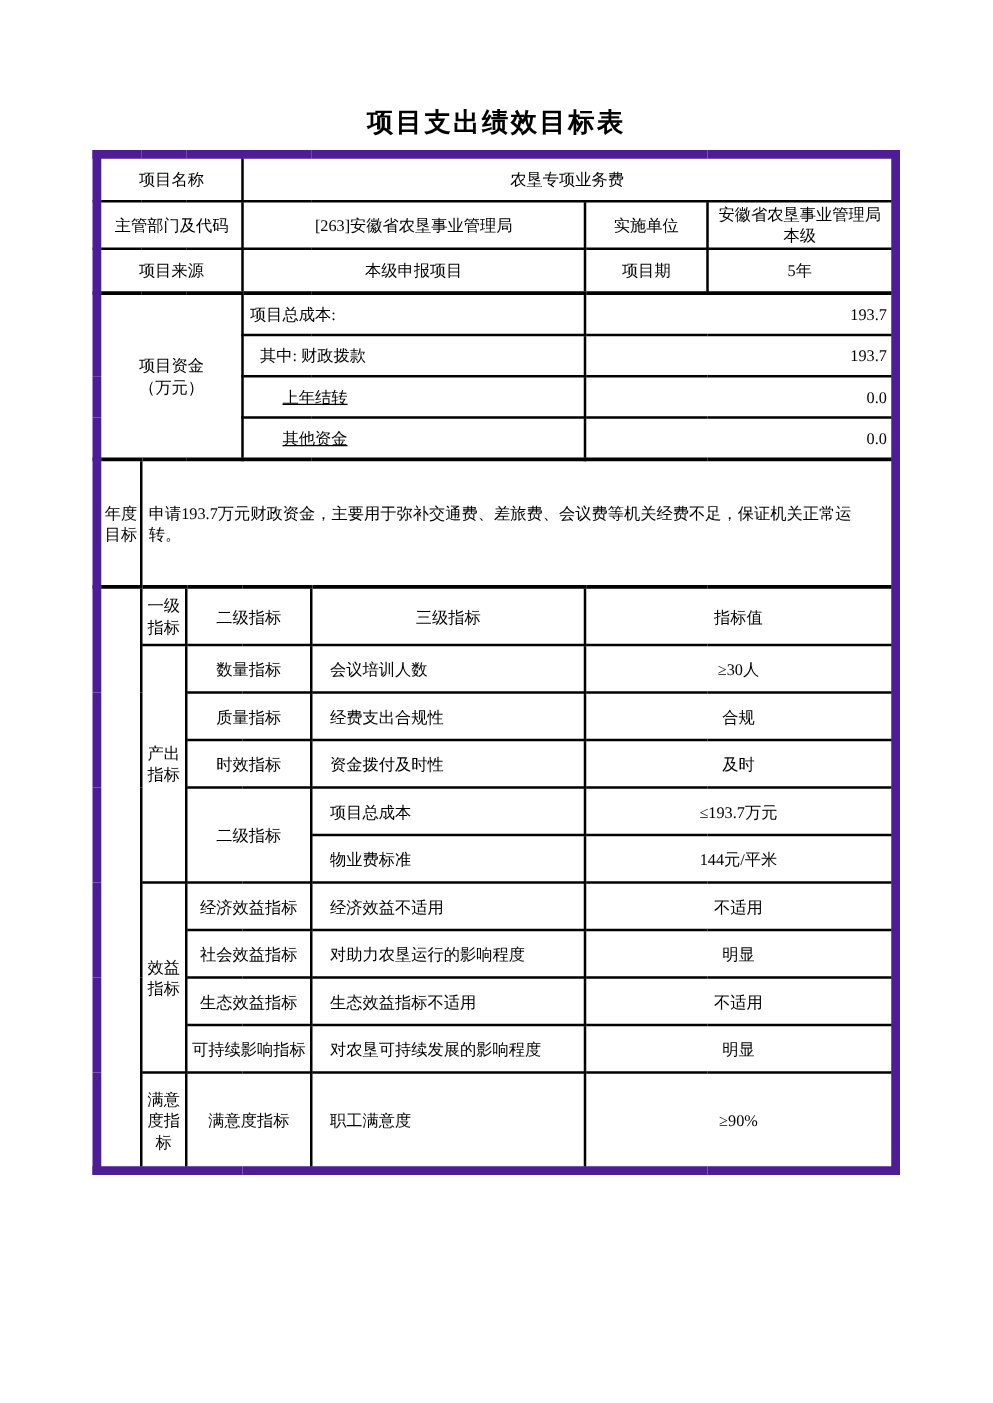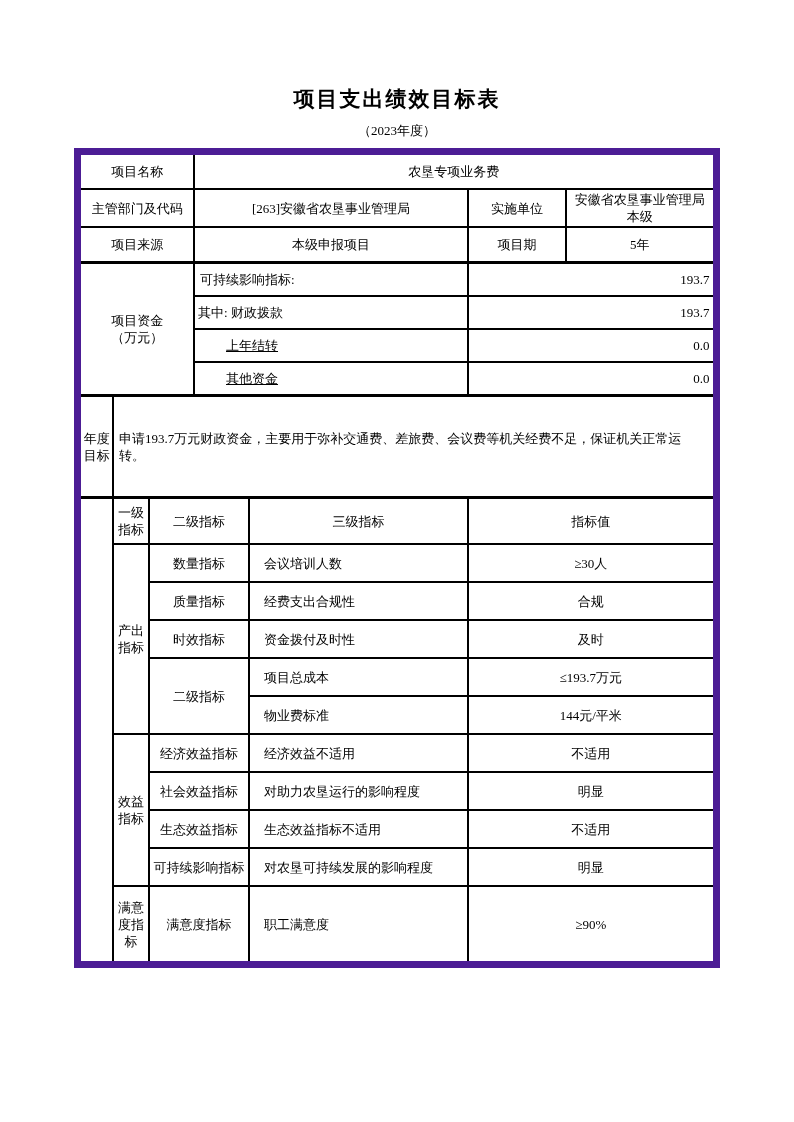--- a/index.html
+++ b/index.html
@@ -28,33 +28,32 @@
   tr.thick td { border-top:3px solid #000; }
   .r31 td { height:31px; }
   .r29 td { height:29px; }
   .r87 td { height:87px; }
   .r42 td { height:42px; }
   .r34 td { height:34px; }
   .r72 td { height:72px;margin-top:21px; }
   td.l { text-align:left; }
   td.r { text-align:right; padding-right:3px; }
   td.pl1 { padding-left:5px; }
-  td.pl2 { padding-left:3px; }
+  td.pl2 { padding-left:13px; }
   td.pl3 { padding-left:31px;text-decoration:underline; }
   td.goal { text-align:left; padding:6px 8px 6px 5px; }
   td.l3cell { text-align:left; padding-left:14px; }
   td.vert { padding:0; }
   td.vert span { display:inline-block; width:15px; line-height:1.85;margin-left:48px; }
 </style>
 </head>
 <body>
 
 <div class="doc">
   <h1 class="title">项目支出绩效目标表</h1>
-  <div class="subtitle">（2023年度）</div>
 
   <table class="form">
     <colgroup>
       <col style="width:35px">
         <col style="width:36px">
         <col style="width:45px">
       <col style="width:55px">
         <col style="width:219px">
         <col style="width:98px">
       <col style="width:150px">
@@ -76,21 +75,21 @@
         <td colspan="2">本级申报项目</td>
         <td>项目期</td>
         <td>5年</td>
       </tr>
 
       <tr class="r29 thick">
         <td colspan="3" rowspan="4">
           <div>项目资金</div>
           <div>（万元）</div>
         </td>
-        <td colspan="2" class="l pl1">可持续影响指标:</td>
+        <td colspan="2" class="l pl1">项目总成本:</td>
         <td colspan="2" class="r">193.7</td>
       </tr>
       <tr class="r29">
         <td colspan="2" class="l pl2">其中: 财政拨款</td>
         <td colspan="2" class="r">193.7</td>
       </tr>
       <tr class="r29">
         <td colspan="2" class="l pl3">上年结转</td>
         <td colspan="2" class="r">0.0</td>
       </tr>

